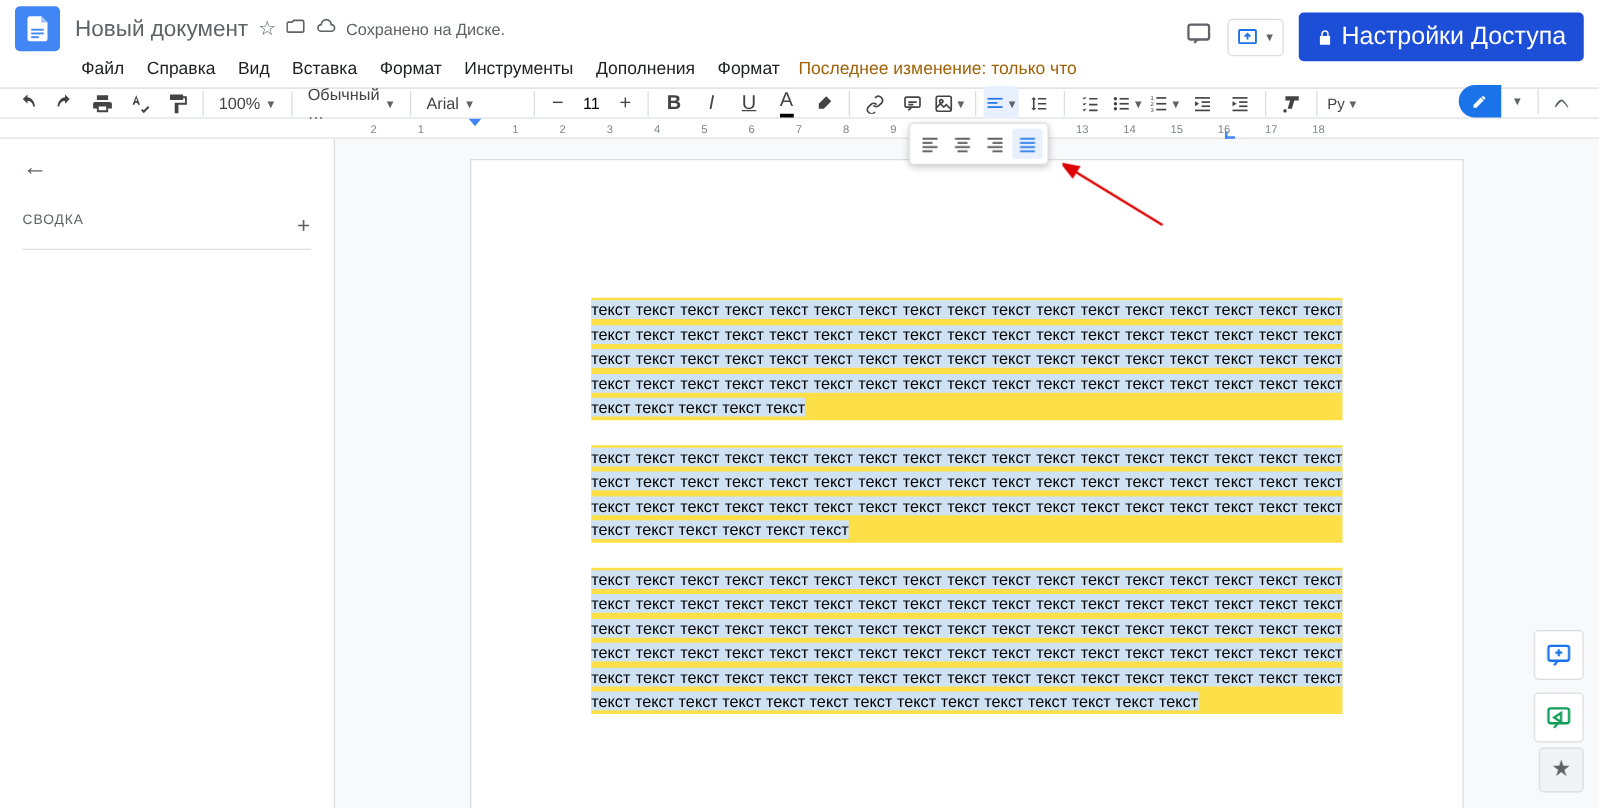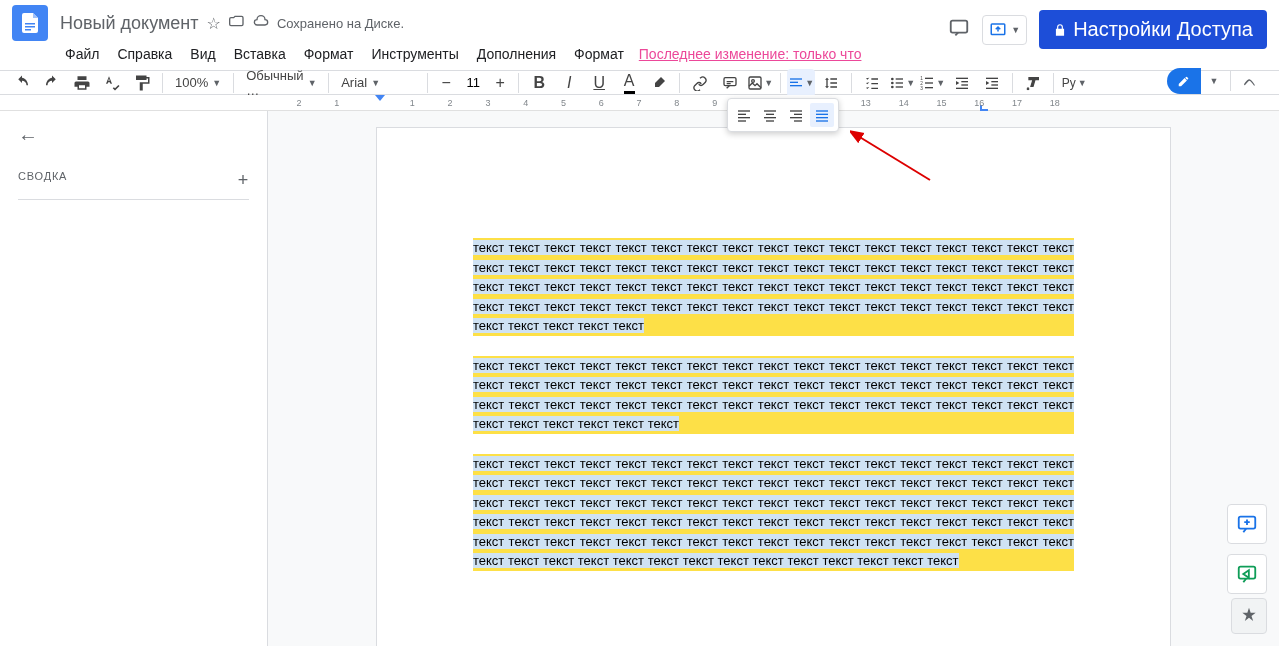--- a/index.html
+++ b/index.html
@@ -5,21 +5,21 @@
 *{margin:0;padding:0;box-sizing:border-box;font-family:Arial,sans-serif}
 body{background:#fff;overflow:hidden;width:1279px;height:646px;position:relative}
 .header{display:flex;align-items:center;padding:6px 12px 0;height:40px}
 .logo{width:36px;height:36px;background:#4285f4;border-radius:4px;display:flex;align-items:center;justify-content:center;margin-right:12px}
 .logo svg{width:24px;height:24px}
 .titlerow{display:flex;align-items:center;gap:8px}
 .doc-title{font-size:18px;color:#5f6368}
 .hicon{color:#5f6368;font-size:16px;cursor:pointer}
 .menu-row{display:flex;align-items:center;padding:2px 58px 4px;gap:4px;font-size:14px;color:#202124}
 .menu-item{padding:4px 7px;cursor:pointer;border-radius:4px}
-.last-change{color:#ec4899;text-decoration:underline;margin-left:4px}
+.last-change{color:#a16207;margin-left:4px}
 .right-head{position:absolute;right:12px;top:10px;display:flex;align-items:center;gap:12px}
 .share-btn{background:#1d4ed8;color:#fff;border:none;padding:8px 14px;border-radius:4px;font-size:20px;display:flex;align-items:center;gap:6px;cursor:pointer}
 .present-btn{border:1px solid #dadce0;border-radius:4px;padding:5px 6px;display:flex;align-items:center;gap:4px;cursor:pointer;color:#1a73e8}
 .toolbar{display:flex;align-items:center;padding:4px 8px;border-top:1px solid #dadce0;border-bottom:1px solid #dadce0;height:25px;gap:2px}
 .tb-btn{width:28px;height:28px;display:flex;align-items:center;justify-content:center;border-radius:4px;cursor:pointer;color:#444}
 .tb-btn.active{background:#e8f0fe;color:#1a73e8}
 .tb-sep{width:1px;height:20px;background:#dadce0;margin:0 4px}
 .tb-input{width:32px;text-align:center;font-size:13px;border:none;outline:none}
 .tb-select{font-size:13px;padding:4px 6px;color:#444;display:flex;align-items:center;gap:4px;cursor:pointer;border-radius:4px}
 .font-sz{display:flex;align-items:center;border:1px solid transparent}

